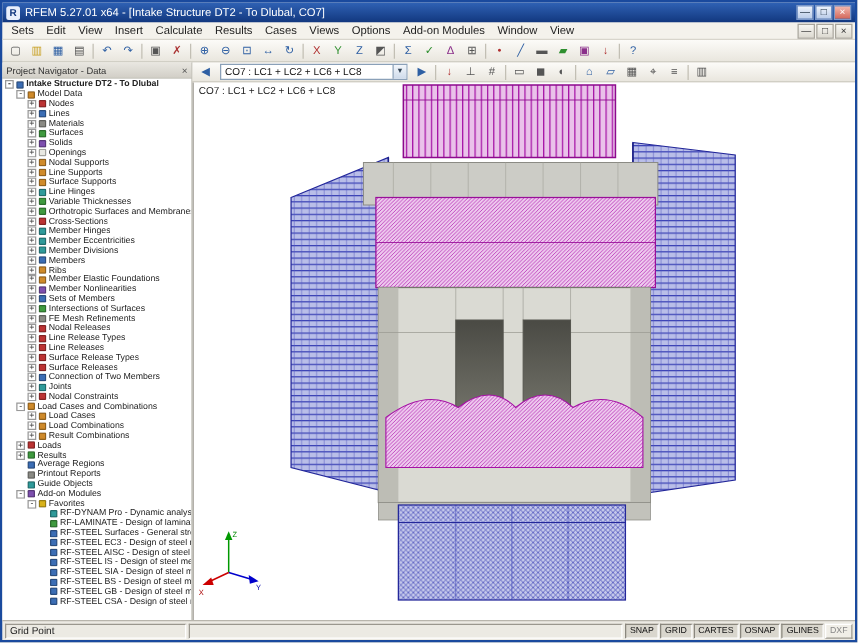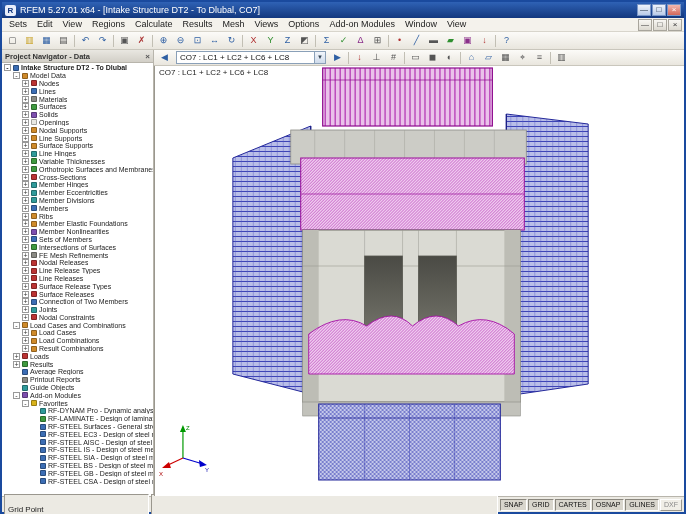--- a/index.html
+++ b/index.html
@@ -17,38 +17,38 @@
   .mdi{margin-left:auto;padding-right:2px}
   .toolbar{height:18px;background:linear-gradient(#fcfbf8,#e9e6de);border-bottom:1px solid #c9c6bc;display:flex;align-items:center;padding:0 2px;flex:none}
   .toolbar2{height:16px}
   .tool-btn{width:17px;height:15px;font-size:9px;line-height:14px;text-align:center;color:#444;flex:none}
   .tool-sep{width:1px;height:12px;background:#c2bfb4;margin:0 2px;flex:none}
   .combo{display:flex;align-items:center;height:13px;background:#fff;border:1px solid #8aa0b8;font-size:8px;padding-left:3px;width:150px;margin:0 3px;color:#111}
   .combo .cval{overflow:hidden;white-space:nowrap;flex:1}
   .combo .arrow{font-size:6px;color:#345;background:linear-gradient(#f2f6fb,#cfdbeb);width:11px;text-align:center;height:100%;line-height:11px;border-left:1px solid #8aa0b8;flex:none}
   .body{flex:1;display:flex;min-height:0}
   .panel{width:152px;background:#f2f1ec;border-right:1px solid #b8b5ac;display:flex;flex-direction:column;flex:none}
-  .panel-header{height:13px;background:linear-gradient(#e9e7e1,#d2cfc7);border-bottom:1px solid #b8b5ac;font-size:7.5px;font-weight:bold;color:#333;display:flex;align-items:center;padding:0 3px;flex:none}
+  .panel-header{height:13px;background:linear-gradient(#e9e7e1,#d2cfc7);border-bottom:1px solid #b8b5ac;font-size:7.5px;font-weight:normal;color:#333;display:flex;align-items:center;padding:0 3px;flex:none}
   .panel-close{margin-left:auto;font-size:8px;color:#555}
   .tree{flex:1;background:#fff;overflow:hidden;padding-top:1px}
   .trow{height:7.8px;display:flex;align-items:center;font-size:7px;white-space:nowrap;color:#222;overflow:hidden}
   .trow.bold{font-weight:bold}
   .toggle{width:7px;height:7px;border:1px solid #999;background:#fff;font-size:7px;line-height:5px;text-align:center;color:#333;flex:none;margin-right:2px}
   .tspace{width:9px;flex:none}
   .ticon{width:6px;height:6px;flex:none;margin-right:2px;border-radius:1px;border:1px solid rgba(0,0,0,.3)}
   .tlabel{overflow:hidden}
   .tabs{height:13px;display:flex;background:#dedbd2;border-top:1px solid #b8b5ac;flex:none}
   .tab{flex:1;font-size:7.5px;text-align:center;line-height:12px;color:#444;border-right:1px solid #b8b5ac}
   .tab.active{background:#fff;font-weight:bold;color:#111}
   .main{flex:1;display:flex;flex-direction:column;min-width:0}
   .viewport{flex:1;background:#fff;position:relative;border-left:1px solid #9a978e;overflow:hidden}
   .viewport svg{position:absolute;inset:0;width:100%;height:100%}
   .caption{position:absolute;top:2px;left:4px;font-size:8px;color:#222;z-index:5}
   .statusbar{height:16px;background:#eceae3;border-top:1px solid #b8b5ac;display:flex;align-items:center;font-size:8px;color:#222;gap:2px;padding:0 2px;flex:none}
-  .scell{border:1px solid;border-color:#9a978e #fff #fff #9a978e;height:12px;line-height:10px;padding:10px 3px;background:#eceae3;white-space:nowrap}
+  .scell{border:1px solid;border-color:#9a978e #fff #fff #9a978e;height:12px;line-height:10px;padding:0 3px;background:#eceae3;white-space:nowrap}
   .smsg{width:145px}
   .sgap{flex:1}
   .stoggle{font-size:7px;line-height:10px;height:12px;padding:0 3px;border:1px solid;border-color:#fff #9a978e #9a978e #fff;color:#888;background:#f0eee7}
   .stoggle.active{background:#d9d6cd;border-color:#8a877e #fff #fff #8a877e;color:#111}
   .scgroup{display:flex;gap:2px}
   .stgroup{display:flex;gap:1px}
 </style>
 </head>
 <body>
 
@@ -62,24 +62,24 @@
         <div class="tbtn">□</div>
         <div class="tbtn closeb">×</div>
       </div>
   </div>
 
   <div class="menubar">
     <div style="display:flex">
         <div class="menu-item">Sets</div>
         <div class="menu-item">Edit</div>
         <div class="menu-item">View</div>
-        <div class="menu-item">Regions</div>
+        <div class="menu-item">Insert</div>
         <div class="menu-item">Calculate</div>
         <div class="menu-item">Results</div>
-        <div class="menu-item">Mesh</div>
+        <div class="menu-item">Cases</div>
         <div class="menu-item">Views</div>
         <div class="menu-item">Options</div>
         <div class="menu-item">Add-on Modules</div>
         <div class="menu-item">Window</div>
         <div class="menu-item">View</div>
       </div>
     <div class="mdi">
         <div class="tbtn mdib">—</div>
         <div class="tbtn mdib">□</div>
         <div class="tbtn mdib">×</div>

